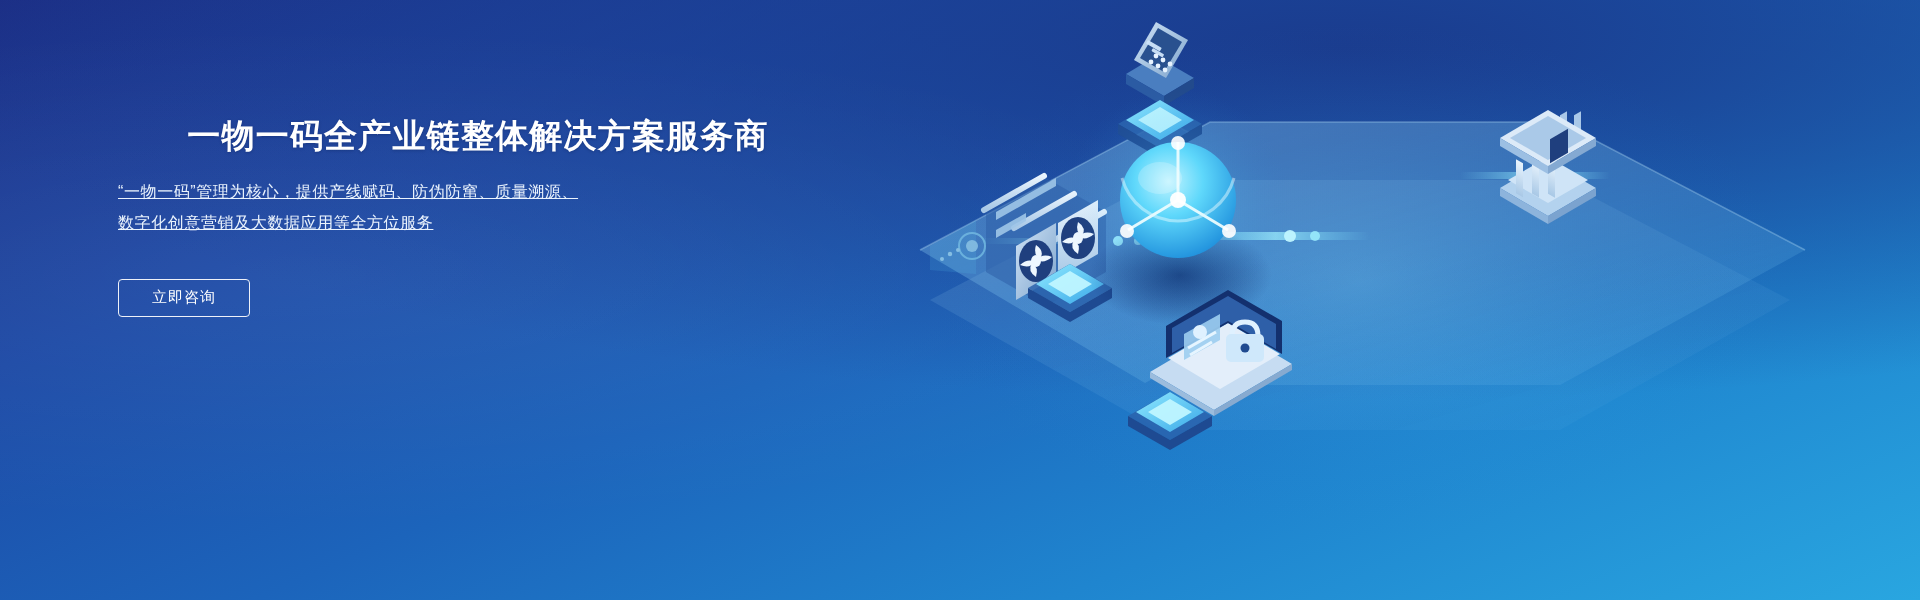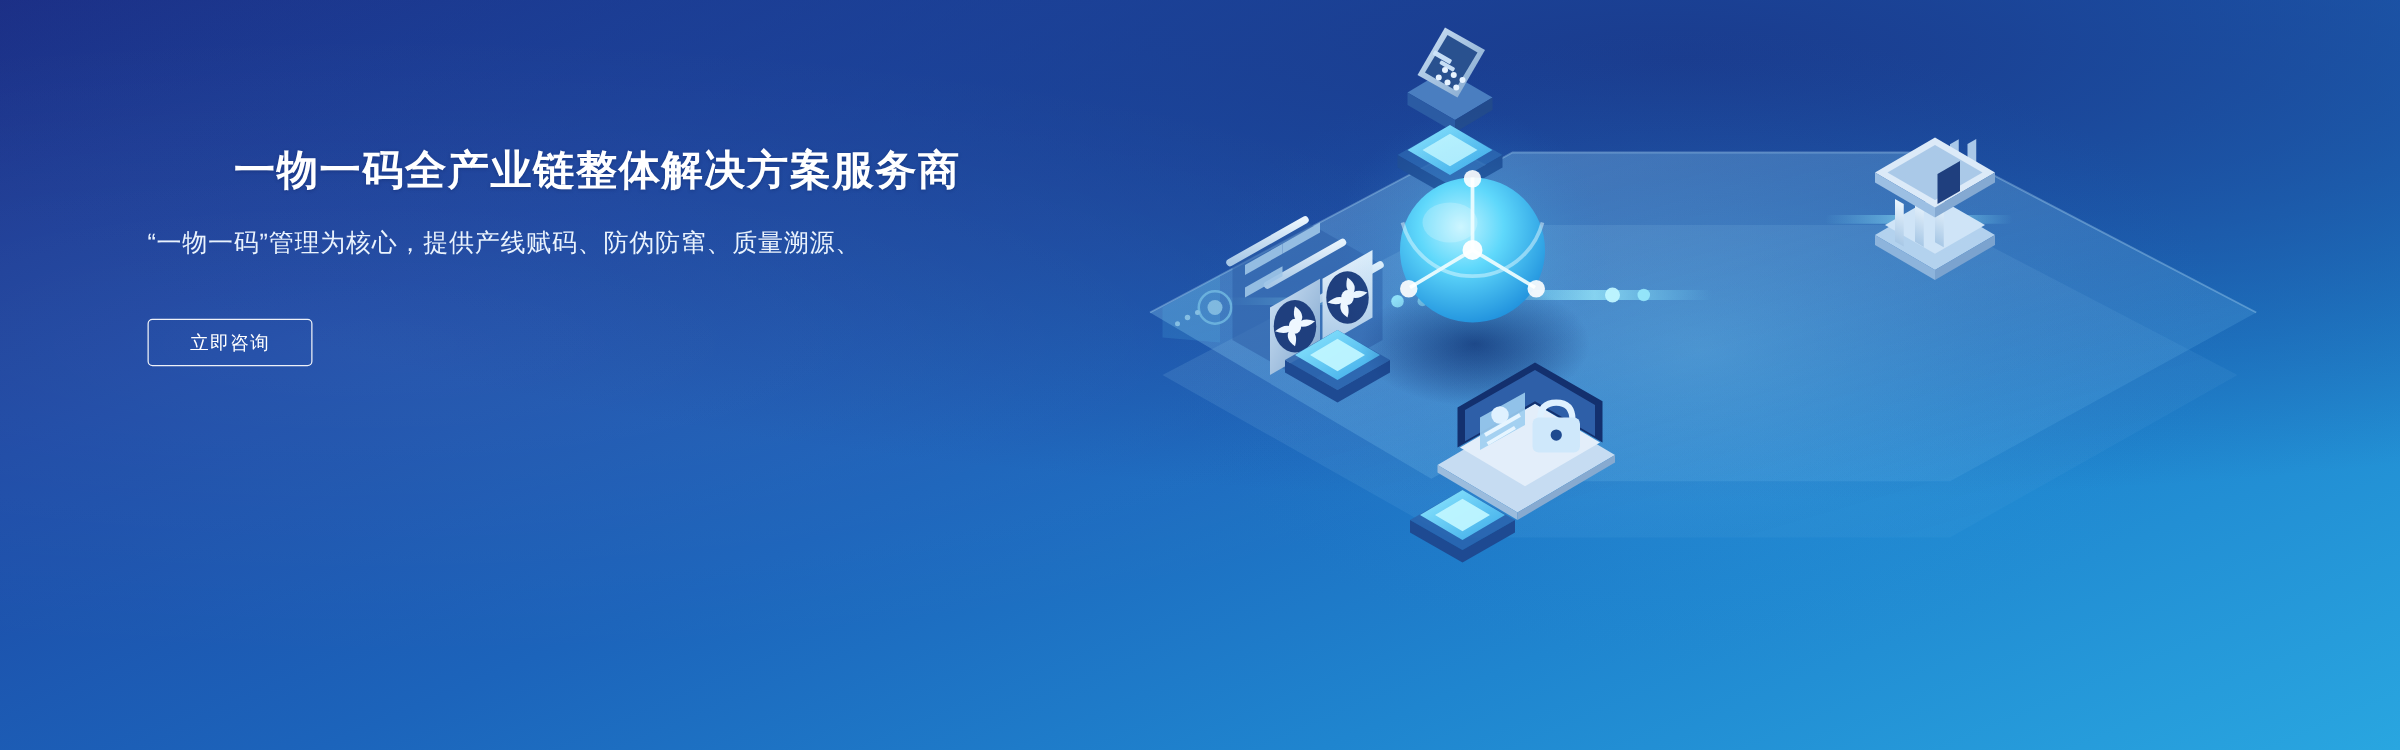--- a/index.html
+++ b/index.html
@@ -21,22 +21,23 @@
 
   
   .copy{position:absolute;left:118px;top:118px;width:720px;z-index:6;}
   .headline{
     font-size:33px;font-weight:bold;color:#fff;letter-spacing:1.2px;
     line-height:1.1;margin:0 0 22px 0;white-space:nowrap;
     text-shadow:0 1px 3px rgba(0,20,70,.28);
     text-align:center;
   }
   .sub-line{
-    font-size:20px;color:#eaf3fd;line-height:1.95;letter-spacing:.6px;
+    font-size:16px;color:#eaf3fd;line-height:1.95;letter-spacing:.6px;
     white-space:nowrap;
+    text-decoration:underline;
   }
   .cta{
     display:inline-flex;align-items:center;justify-content:center;
     margin-top:40px;width:132px;height:38px;
     border:1px solid rgba(255,255,255,.92);border-radius:4px;
     color:#fff;font-size:15px;letter-spacing:1px;background:transparent;
     cursor:pointer;box-sizing:border-box;
   }
 
   
@@ -44,20 +45,21 @@
   .art svg{display:block;width:1060px;height:600px;}
 </style>
 </head>
 <body>
 
 <div id="banner">
 
   <div class="copy">
     <h1 class="headline">一物一码全产业链整体解决方案服务商</h1>
     <div class="sub-line">“一物一码”管理为核心，提供产线赋码、防伪防窜、质量溯源、</div>
+    <div class="sub-line">数字化创意营销及大数据应用等全方位服务</div>
     <div class="cta">立即咨询</div>
   </div>
 
   <div class="art">
     <svg viewBox="0 0 1060 600" xmlns="http://www.w3.org/2000/svg">
       <defs>
         <linearGradient id="plat" x1="0" y1="0" x2="1" y2="1">
           <stop offset="0%" stop-color="#9ad4f4" stop-opacity=".40"></stop>
           <stop offset="55%" stop-color="#7cc4ee" stop-opacity=".26"></stop>
           <stop offset="100%" stop-color="#5fb0e6" stop-opacity=".14"></stop>

